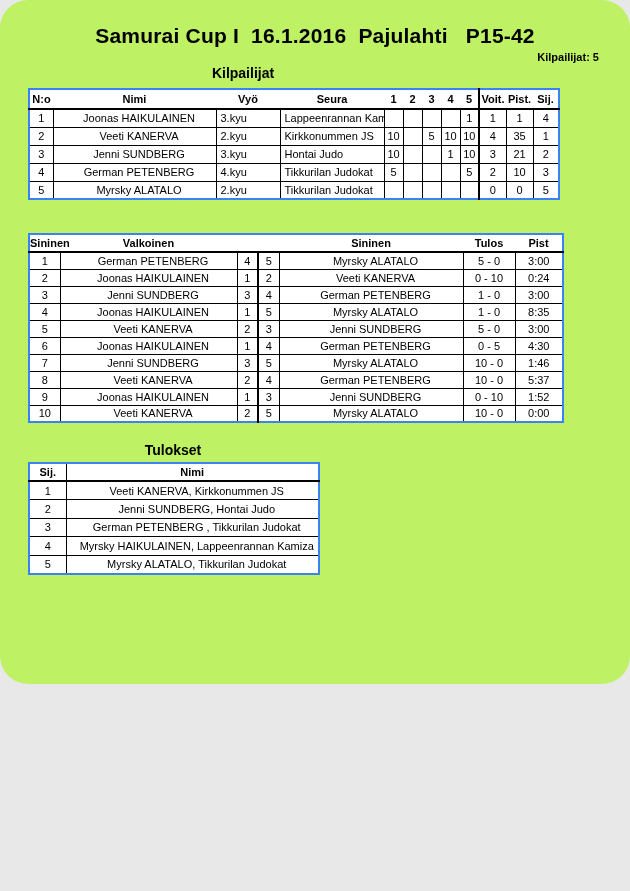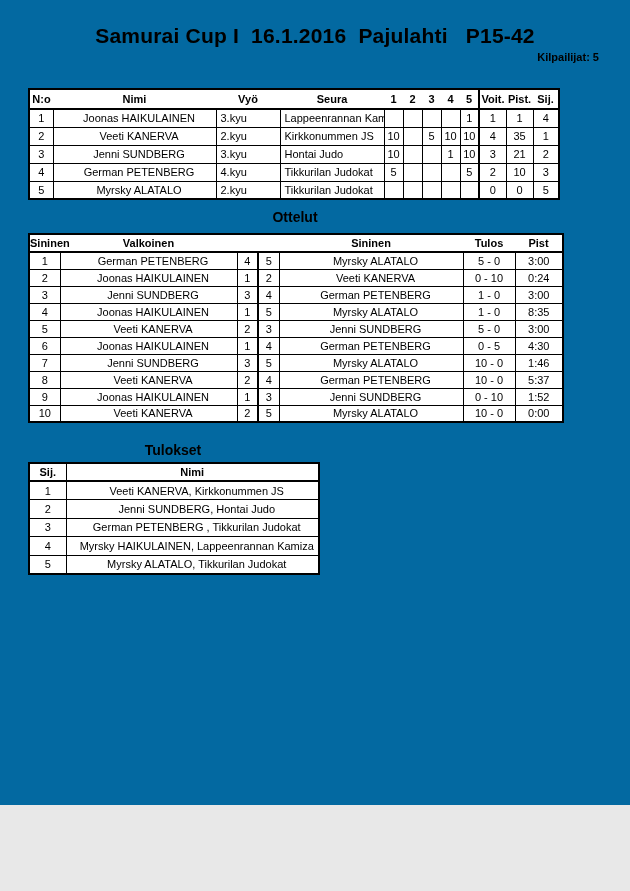--- a/index.html
+++ b/index.html
@@ -1,24 +1,25 @@
 <!DOCTYPE html>
 <html><head>
 <meta charset="utf-8">
 <style>
   * { margin: 0; padding: 0; box-sizing: border-box; }
   html, body { background: #e8e8e8; }
   .page {
     position: relative;
     width: 630px;
-    height: 805px;
-    background: #0369a1;
+    height: 684px;
+    background: #bef264;
     font-family: "Liberation Sans", sans-serif;
     color: #000;
     overflow: hidden;
+    border-radius: 28px;
   }
   .doc-title {
     position: absolute;
     top: 24px; left: 0; width: 630px;
     text-align: center;
     font-size: 21px;
     font-weight: bold;
     white-space: pre;
     letter-spacing: 0.2px;
   }
@@ -35,21 +36,21 @@
     font-weight: bold;
   }
   #heading-kilpailijat { top: 65px; left: 28px; width: 430px; }
   #heading-ottelut     { top: 209px; left: 28px; width: 534px; }
   #heading-tulokset    { top: 442px; left: 28px; width: 290px; }
 
   table {
     position: absolute;
     border-collapse: collapse;
     table-layout: fixed;
-    border: 2px solid #000000;
+    border: 2px solid #3b82f6;
     background: #fff;
   }
   #table-kilpailijat { top: 88px;  left: 28px; width: 530px; }
   #table-ottelut     { top: 233px; left: 28px; width: 534px; }
   #table-tulokset    { top: 462px; left: 28px; width: 290px; }
 
   td {
     border: 1px solid #000;
     font-size: 11px;
     white-space: nowrap;
@@ -79,20 +80,21 @@
 </style>
 </head>
 <body>
 
 <div class="page">
 
   <div class="doc-title">Samurai Cup I  16.1.2016  Pajulahti   P15-42</div>
 
   <div class="competitors-count">Kilpailijat: 5</div>
 
+  <div class="section-heading" id="heading-kilpailijat">Kilpailijat</div>
 
   <table id="table-kilpailijat">
     <colgroup>
       <col style="width:24px">
         <col style="width:163px">
         <col style="width:64px">
         <col style="width:104px">
       <col style="width:19px">
         <col style="width:19px">
         <col style="width:19px">
@@ -190,21 +192,20 @@
           <td></td>
           <td></td>
           <td></td>
           <td class="sep-left">0</td>
           <td>0</td>
           <td>5</td>
         </tr>
       </tbody>
   </table>
 
-  <div class="section-heading" id="heading-ottelut">Ottelut</div>
 
   <table id="table-ottelut">
     <colgroup>
       <col style="width:31px">
         <col style="width:177px">
         <col style="width:21px">
         <col style="width:21px">
       <col style="width:184px">
         <col style="width:52px">
         <col style="width:48px">

